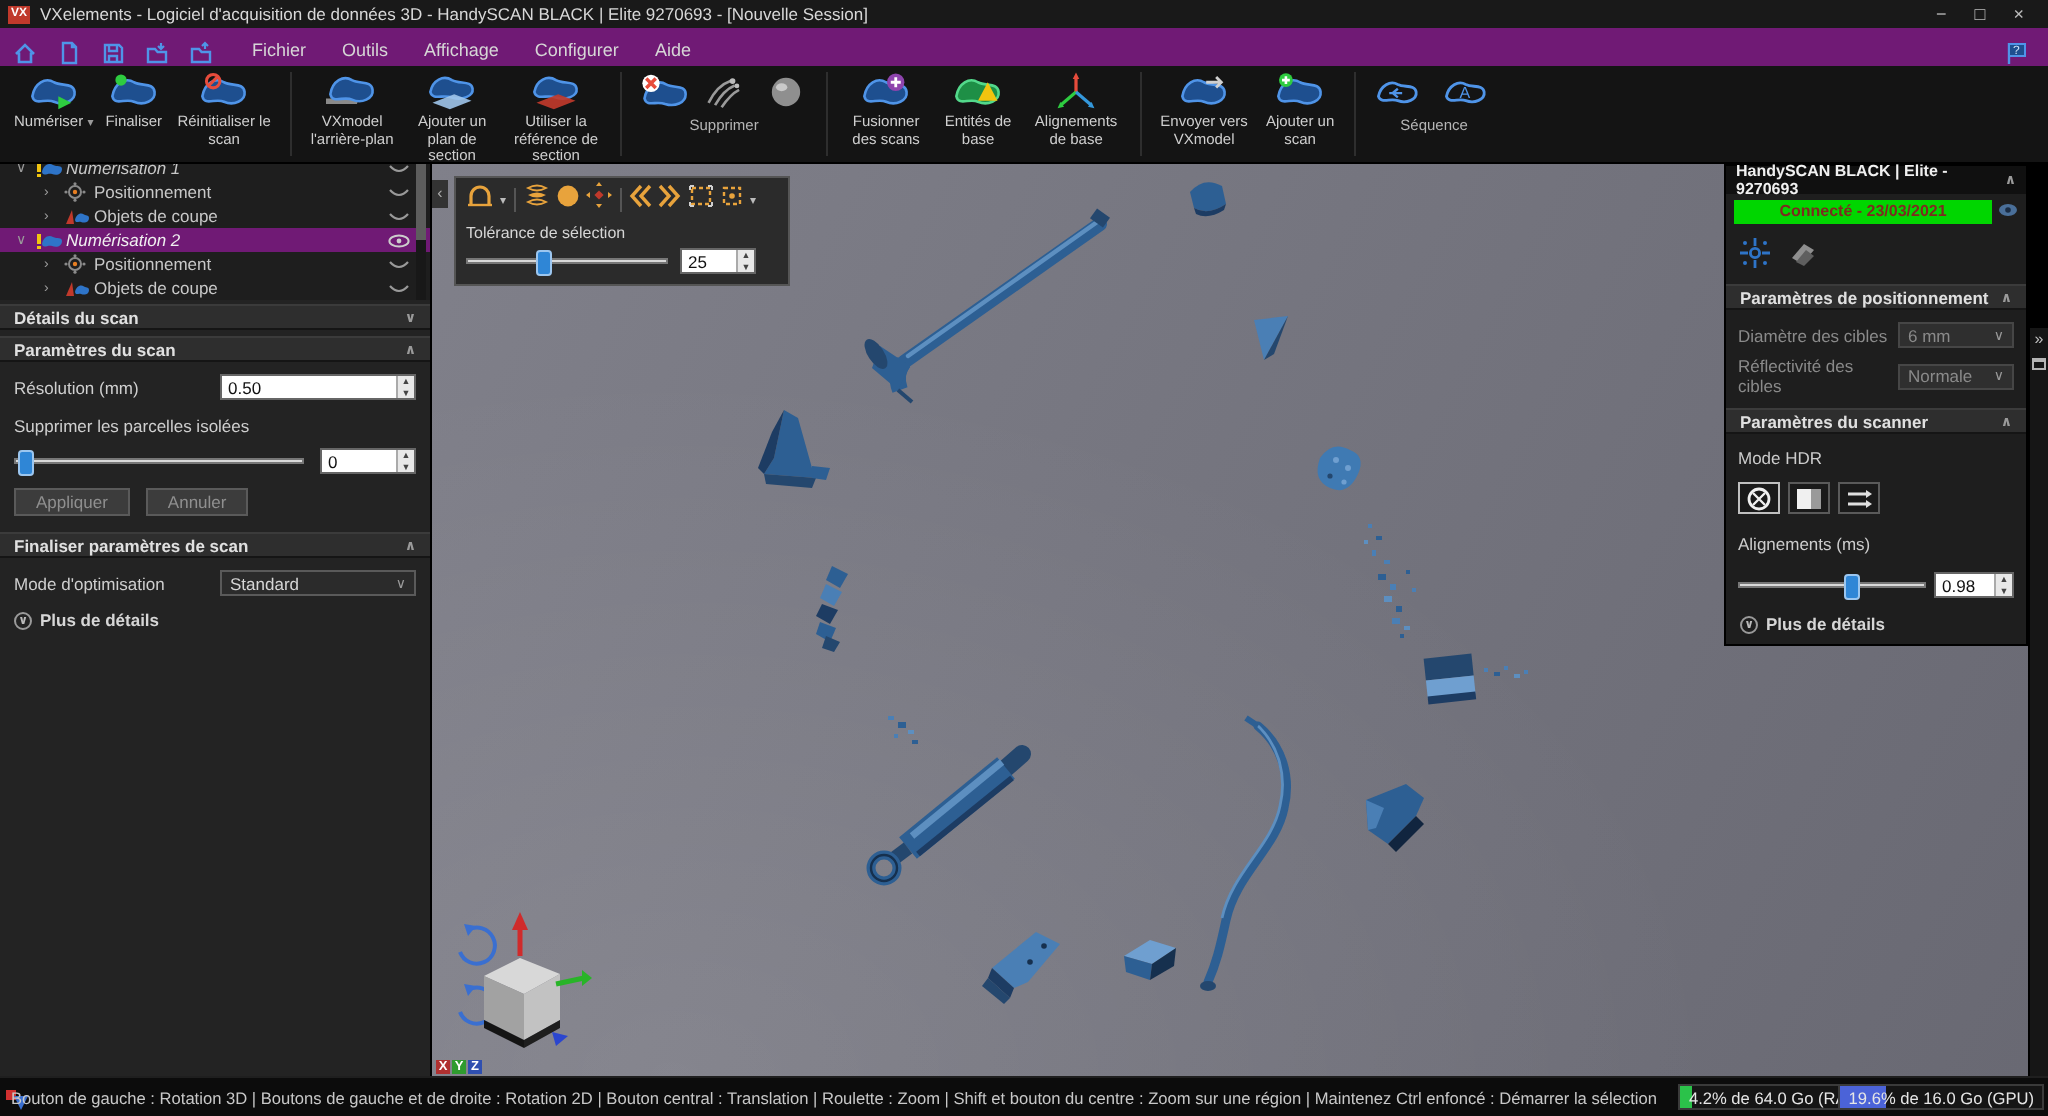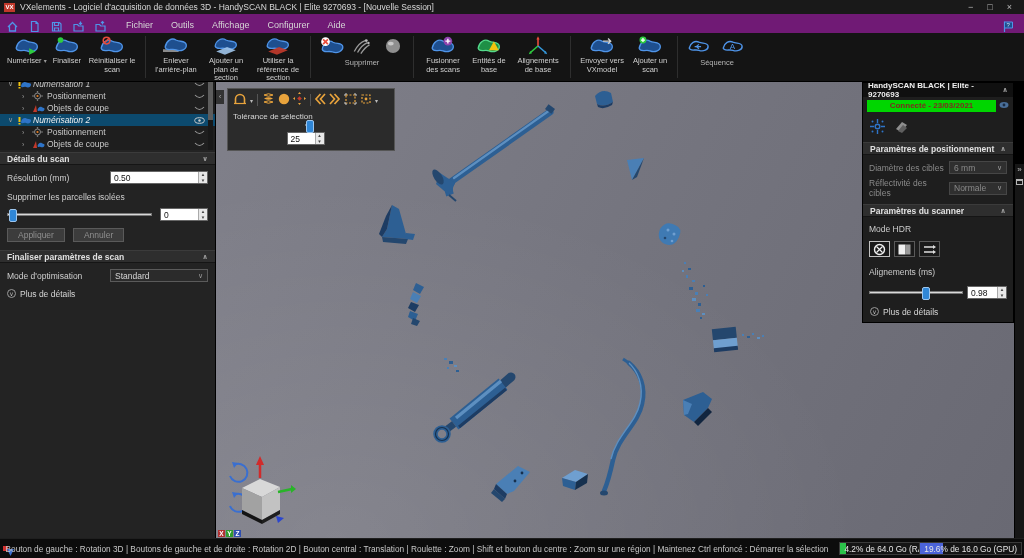--- a/index.html
+++ b/index.html
@@ -34,21 +34,21 @@
   .ricon { height:20px; display:flex; align-items:center; }
 
   
   .main { position:absolute; left:0; top:82px; width:1024px; height:456px; }
 
   
   .left-panel { position:absolute; left:0; top:0; width:216px; height:456px; background:#232323; border-right:1px solid #000; font-size:8.5px; }
   .tree { position:relative; height:68px; background:#1e1e1e; overflow:hidden; }
   .trow { height:12px; display:flex; align-items:center; padding-left:8px; position:relative; color:#c8c8c8; }
   .trow.child { padding-left:22px; }
-  .trow.sel { background:#0c4a6e; color:#f0f0f0; }
+  .trow.sel { background:#701a75; color:#f0f0f0; }
   .trow.cut { margin-top:-4px; }
   .tw { width:10px; font-size:7px; color:#9a9a9a; }
   .ticon { width:15px; display:flex; align-items:center; position:relative; }
   .tlabel { flex:1; white-space:nowrap; overflow:hidden; }
   .italic { font-style:italic; }
   .teye { width:16px; display:flex; justify-content:center; margin-right:8px; }
   .tscroll { position:absolute; right:2px; top:0; width:5px; height:68px; background:#181818; }
   .tscroll .thumb { position:absolute; left:0; top:0; width:5px; height:38px; background:#5d5d5d; }
 
   .sec-header { height:13px; background:#2e2e2e; border-top:1px solid #3b3b3b; border-bottom:1px solid #151515; display:flex; align-items:center; padding:0 7px; font-weight:bold; color:#e0e0e0; }
@@ -57,39 +57,39 @@
   .spin { background:#fff; color:#111; height:13px; display:flex; align-items:stretch; border:1px solid #666; }
   .spin .val { flex:1; padding:0 3px; line-height:12px; font-size:8.5px; }
   .spin .arrows { width:9px; background:#e8e8e8; border-left:1px solid #aaa; display:flex; flex-direction:column; }
   .spin .arrows span { flex:1; font-size:4.5px; color:#444; text-align:center; line-height:5px; }
   .slider { position:relative; height:3px; background:#d9d9d9; border:1px solid #777; }
   .slider .sthumb { position:absolute; top:-5px; width:8px; height:13px; background:#2f86d6; border:1px solid #9cc6ef; border-radius:2px; }
   .btn { height:14px; background:#3c3c3c; border:1px solid #5a5a5a; color:#8f8f8f; font-size:8.5px; padding:0 10px; line-height:12px; }
   .dselect { background:#2b2b2b; border:1px solid #5a5a5a; color:#d6d6d6; height:13px; display:flex; align-items:center; padding:0 4px; font-size:8.5px; }
   .dselect .chev { margin-left:auto; font-size:7px; color:#9a9a9a; }
   .dselect.disabled { color:#8a8a8a; background:#2f2f2f; border-color:#464646; }
-  .moredet { display:flex; align-items:flex-start; gap:4px; color:#d6d6d6; padding:0 7px; }
+  .moredet { display:flex; align-items:center; gap:4px; color:#d6d6d6; padding:0 7px;font-weight:bold; }
   .circ-chev { width:9px; height:9px; border:1px solid #9a9a9a; border-radius:50%; font-size:6px; color:#bbb; text-align:center; line-height:8px; }
 
   
   .viewport { position:absolute; left:216px; top:0; width:798px; height:456px;
     background:
       radial-gradient(ellipse at 15% 100%, rgba(255,255,255,0.10), rgba(255,255,255,0) 55%),
       linear-gradient(118deg, #80808a 0%, #75757f 45%, #696973 100%);
     overflow:hidden; }
   .scene { position:absolute; left:0; top:0; }
   .panel-handle { position:absolute; left:0; top:8px; width:8px; height:14px; background:#333; color:#aaa; font-size:8px; text-align:center; line-height:13px; }
 
   
   .sel-toolbar { position:absolute; left:11px; top:6px; width:168px; background:#2b2b2b; border:1px solid #555; padding:3px 16px 5px 5px; }
   .sel-icons { display:flex; align-items:center; gap:3px; height:16px; }
   .sel-icons .vsep { width:1px; height:12px; background:#555; margin:0 1px; }
   .sel-caret { font-size:6px; color:#bbb; }
   .sel-label { font-size:8px; color:#d6d6d6; margin:4px 0 3px 0; }
-  .sel-sliderrow { display:flex; align-items:center; gap:6px;flex-direction:column; }
+  .sel-sliderrow { display:flex; align-items:center; gap:6px; }
   .sel-sliderrow .slider { flex:1; }
 
   
   .navcube { position:absolute; left:0px; top:372px; width:80px; height:72px; }
   .axisletters { position:absolute; left:2px; top:448px; display:flex; gap:1px; font-size:6.5px; font-weight:bold; }
   .axisletters span { width:7px; text-align:center; color:#fff; }
   .ax-x { background:#b03030; } .ax-y { background:#2f9b2f; } .ax-z { background:#2f4fb0; }
 
   
   .right-panel { position:absolute; left:646px; top:0; width:152px; background:#1e1e1e; border:1px solid #000; font-size:8.5px; padding-bottom:5px; }
@@ -209,21 +209,21 @@
   </div>
   <div class="rsep"></div>
   <div class="rgroup">
     <div class="rbtn" style="width:50px">
       <span class="ricon">
           <svg width="26" height="20" viewBox="0 0 24 18">
             <rect x="3" y="12" width="16" height="2.5" fill="#8a8a8a" transform="skewX(-18)"></rect>
             <path d="M2 10 C3 4 8 1 12 3.5 C15.5 5.5 21 3.5 21.5 8 C22 12 16.5 14.5 12 12.5 C8 10.8 3 14.5 2 10 Z" fill="#1e4f8f" stroke="#4f94e8" stroke-width="1.2"></path>
           </svg>
         </span>
-      <span class="rlabel">Enlever l'arrière-plan</span>
+      <span class="rlabel">VXmodel l'arrière-plan</span>
     </div>
     <div class="rbtn" style="width:50px">
       <span class="ricon">
           <svg width="26" height="20" viewBox="0 0 24 18">
             <path d="M2 9 C3 3.5 8 1 12 3.5 C15.5 5.5 21 3.5 21.5 7.5 C22 11 16.5 13 12 11.5 C8 10 3 13 2 9 Z" fill="#1e4f8f" stroke="#4f94e8" stroke-width="1.2"></path>
             <polygon points="3,14 13,10 21,13 11,17" fill="#9fc4ea" opacity="0.9"></polygon>
           </svg>
         </span>
       <span class="rlabel">Ajouter un plan de section</span>
     </div>
@@ -458,20 +458,24 @@
           </span>
       </div>
       <div class="tscroll">
           <div class="thumb"></div>
         </div>
     </div>
 
     <div class="sec-header" style="margin-top:2px">
       <span>Détails du scan</span>
       <span class="chev">∨</span>
+    </div>
+    <div class="sec-header" style="margin-top:3px">
+      <span>Paramètres du scan</span>
+      <span class="chev">∧</span>
     </div>
 
     <div class="prow" style="margin-top:6px">
       <span style="flex:1">Résolution (mm)</span>
       <span class="spin" style="width:98px">
         <span class="val">0.50</span>
         <span class="arrows">
             <span>▲</span>
             <span>▼</span>
           </span>

